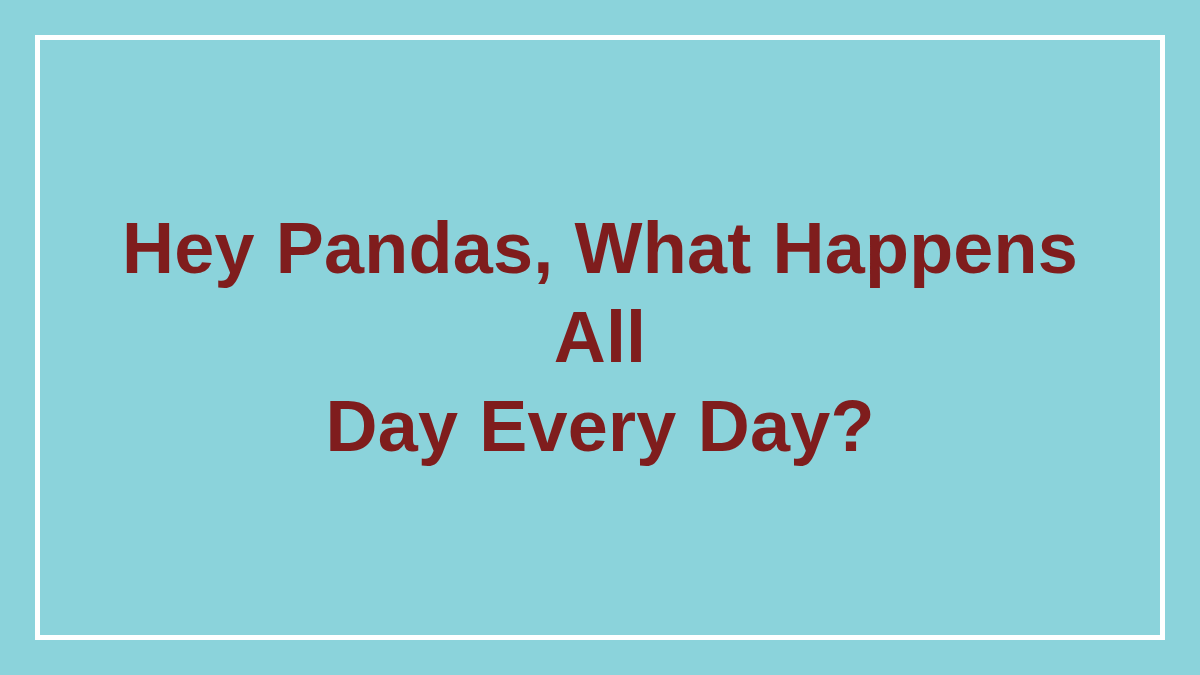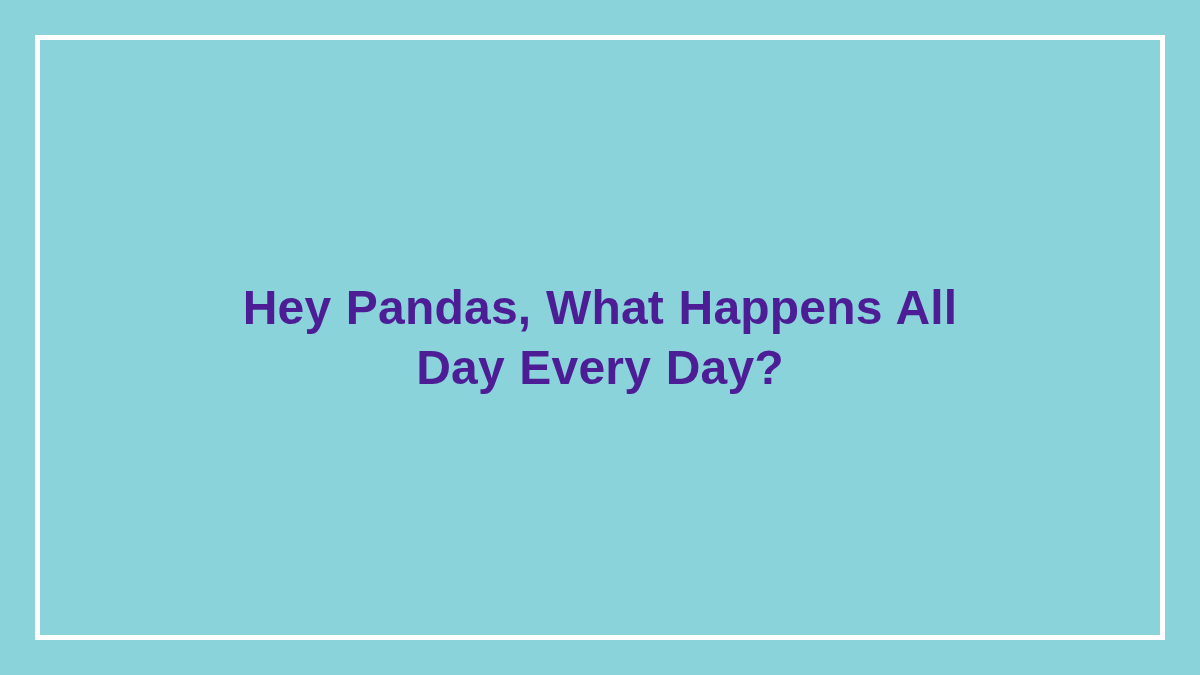--- a/index.html
+++ b/index.html
@@ -46,24 +46,24 @@
     align-items: center;
     justify-content: center;
     box-sizing: border-box;
     padding: 0 95px;
   }
 
   #headline {
     margin: 8px;
     width: 100%;
     text-align: center;
-    color: #4c1d95;
+    color: #7f1d1d;
     font-family: "Liberation Sans", sans-serif;
     font-weight: bold;
-    font-size: 48px;
+    font-size: 72px;
     line-height: 1.24;
     letter-spacing: 0.2px;
     word-spacing: 1px;
     white-space: pre-line;
   }
 </style>
 </head>
 <body>
 
 <div id="banner">

